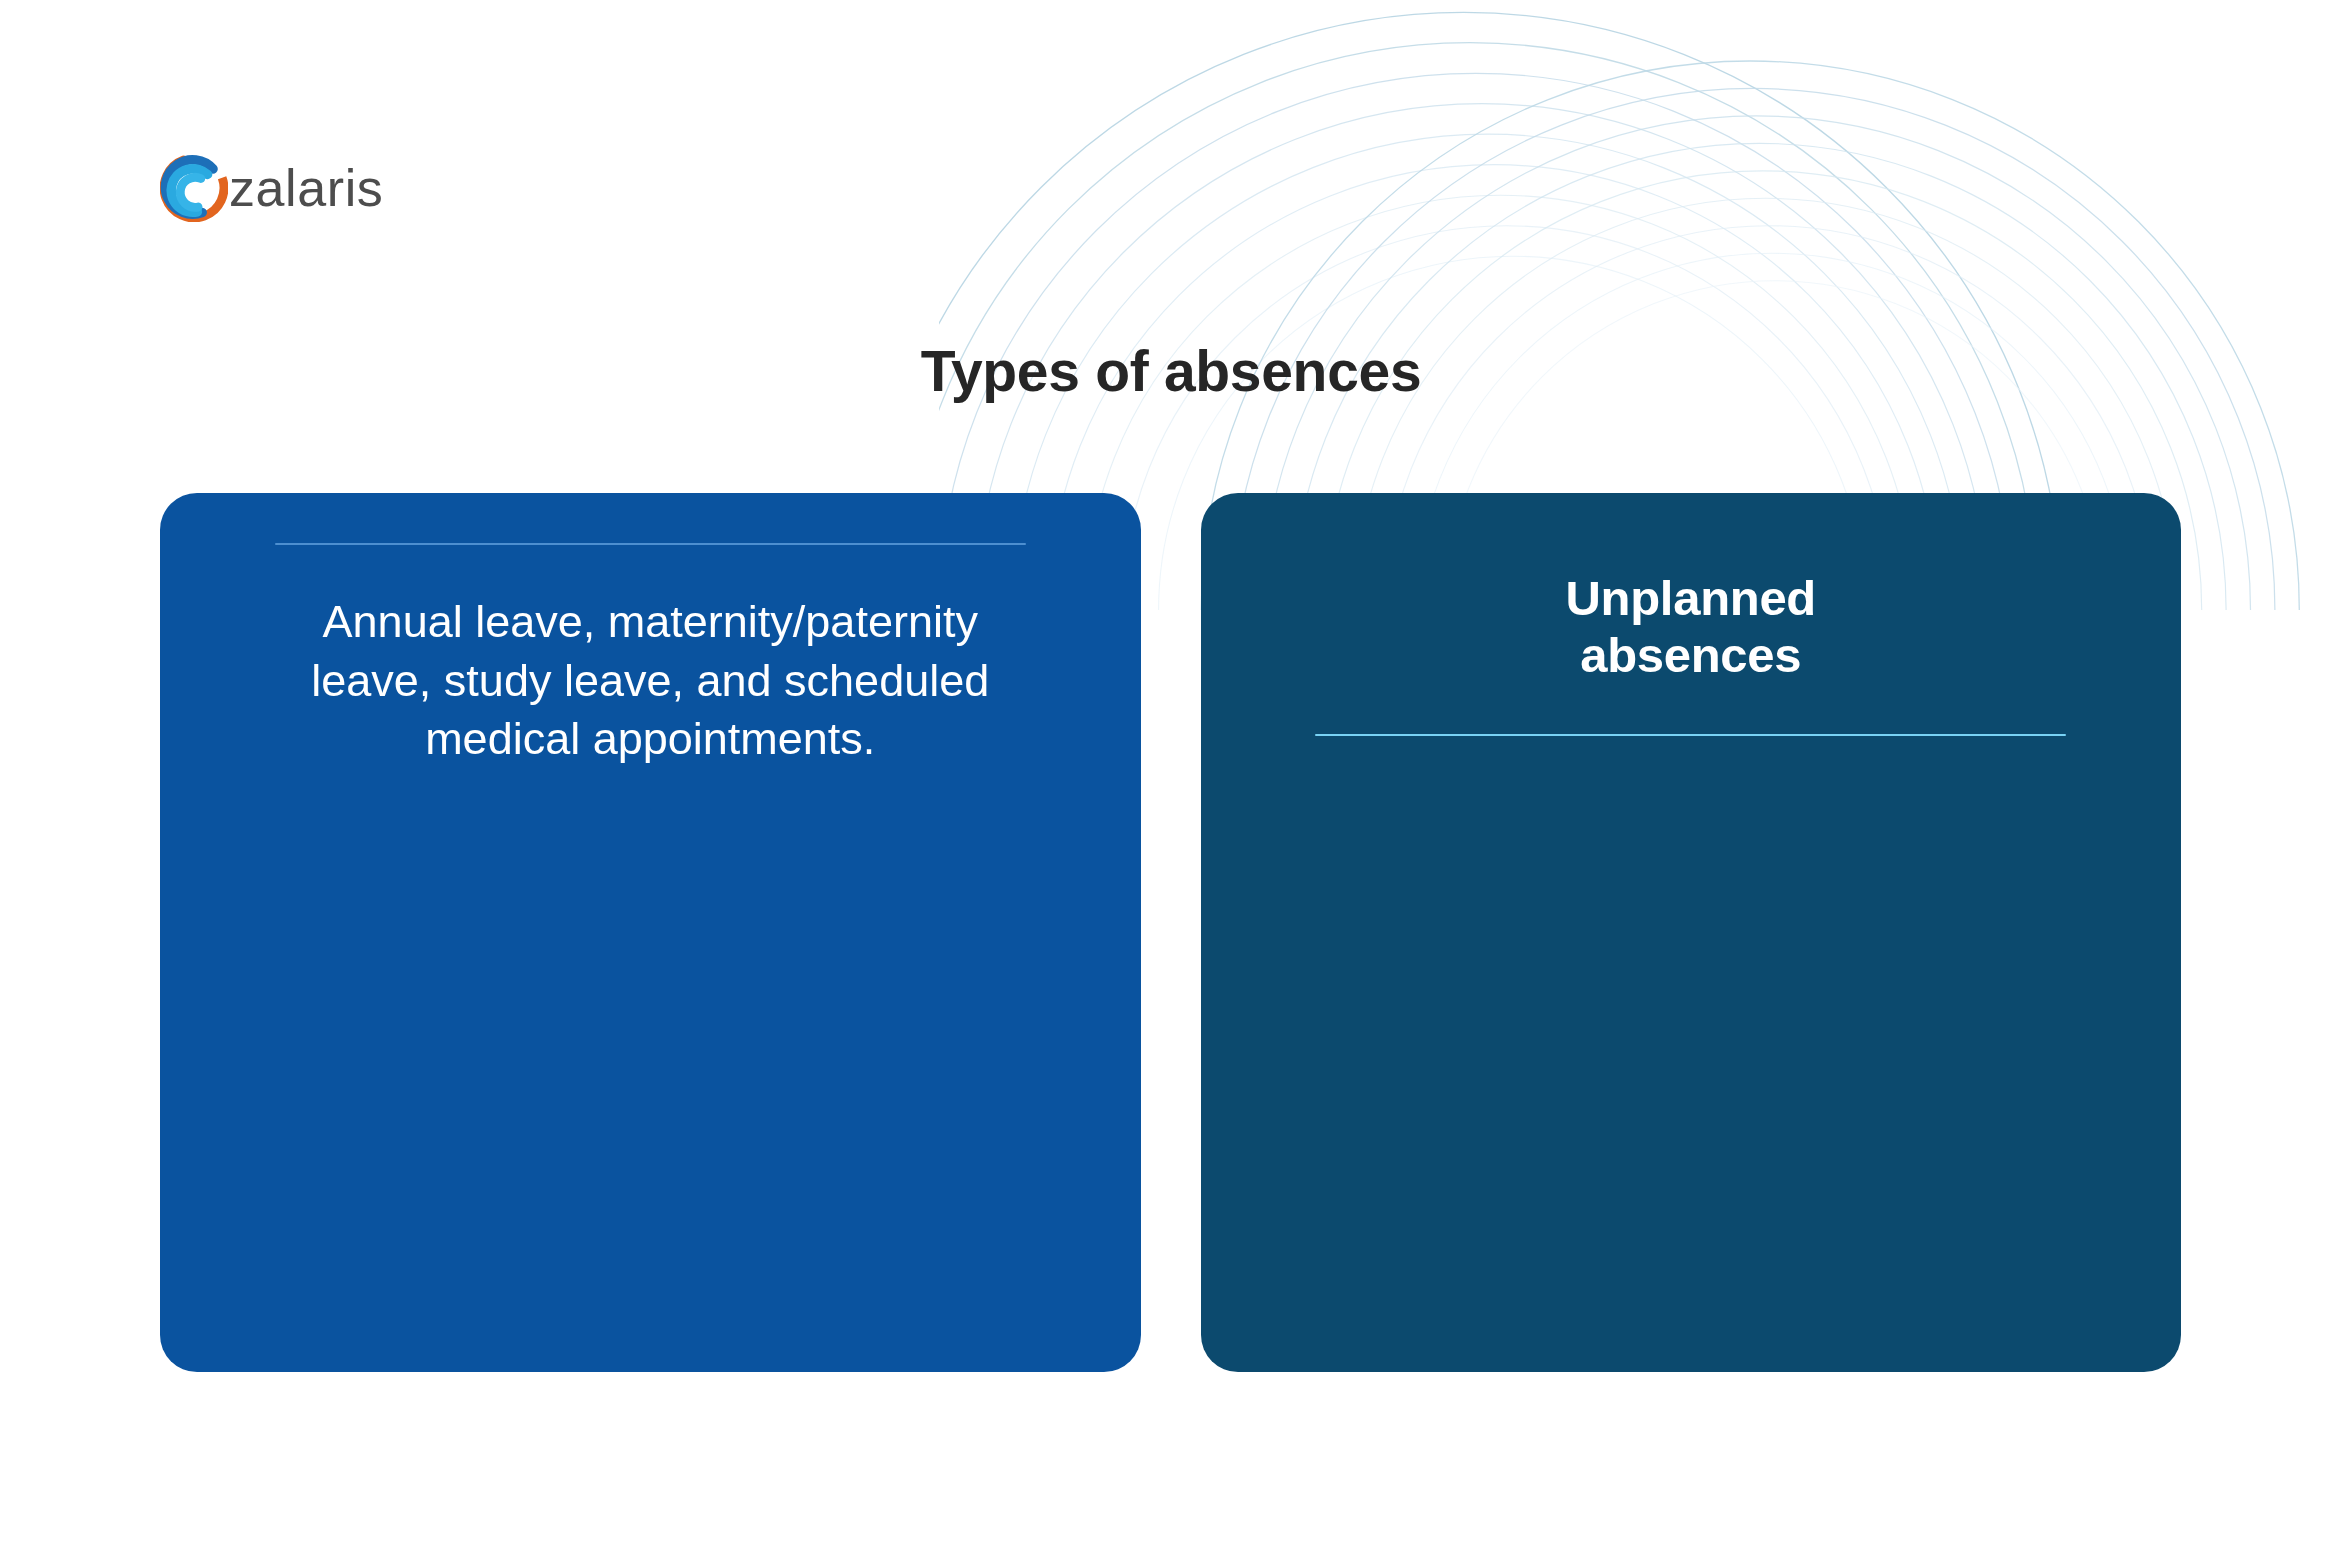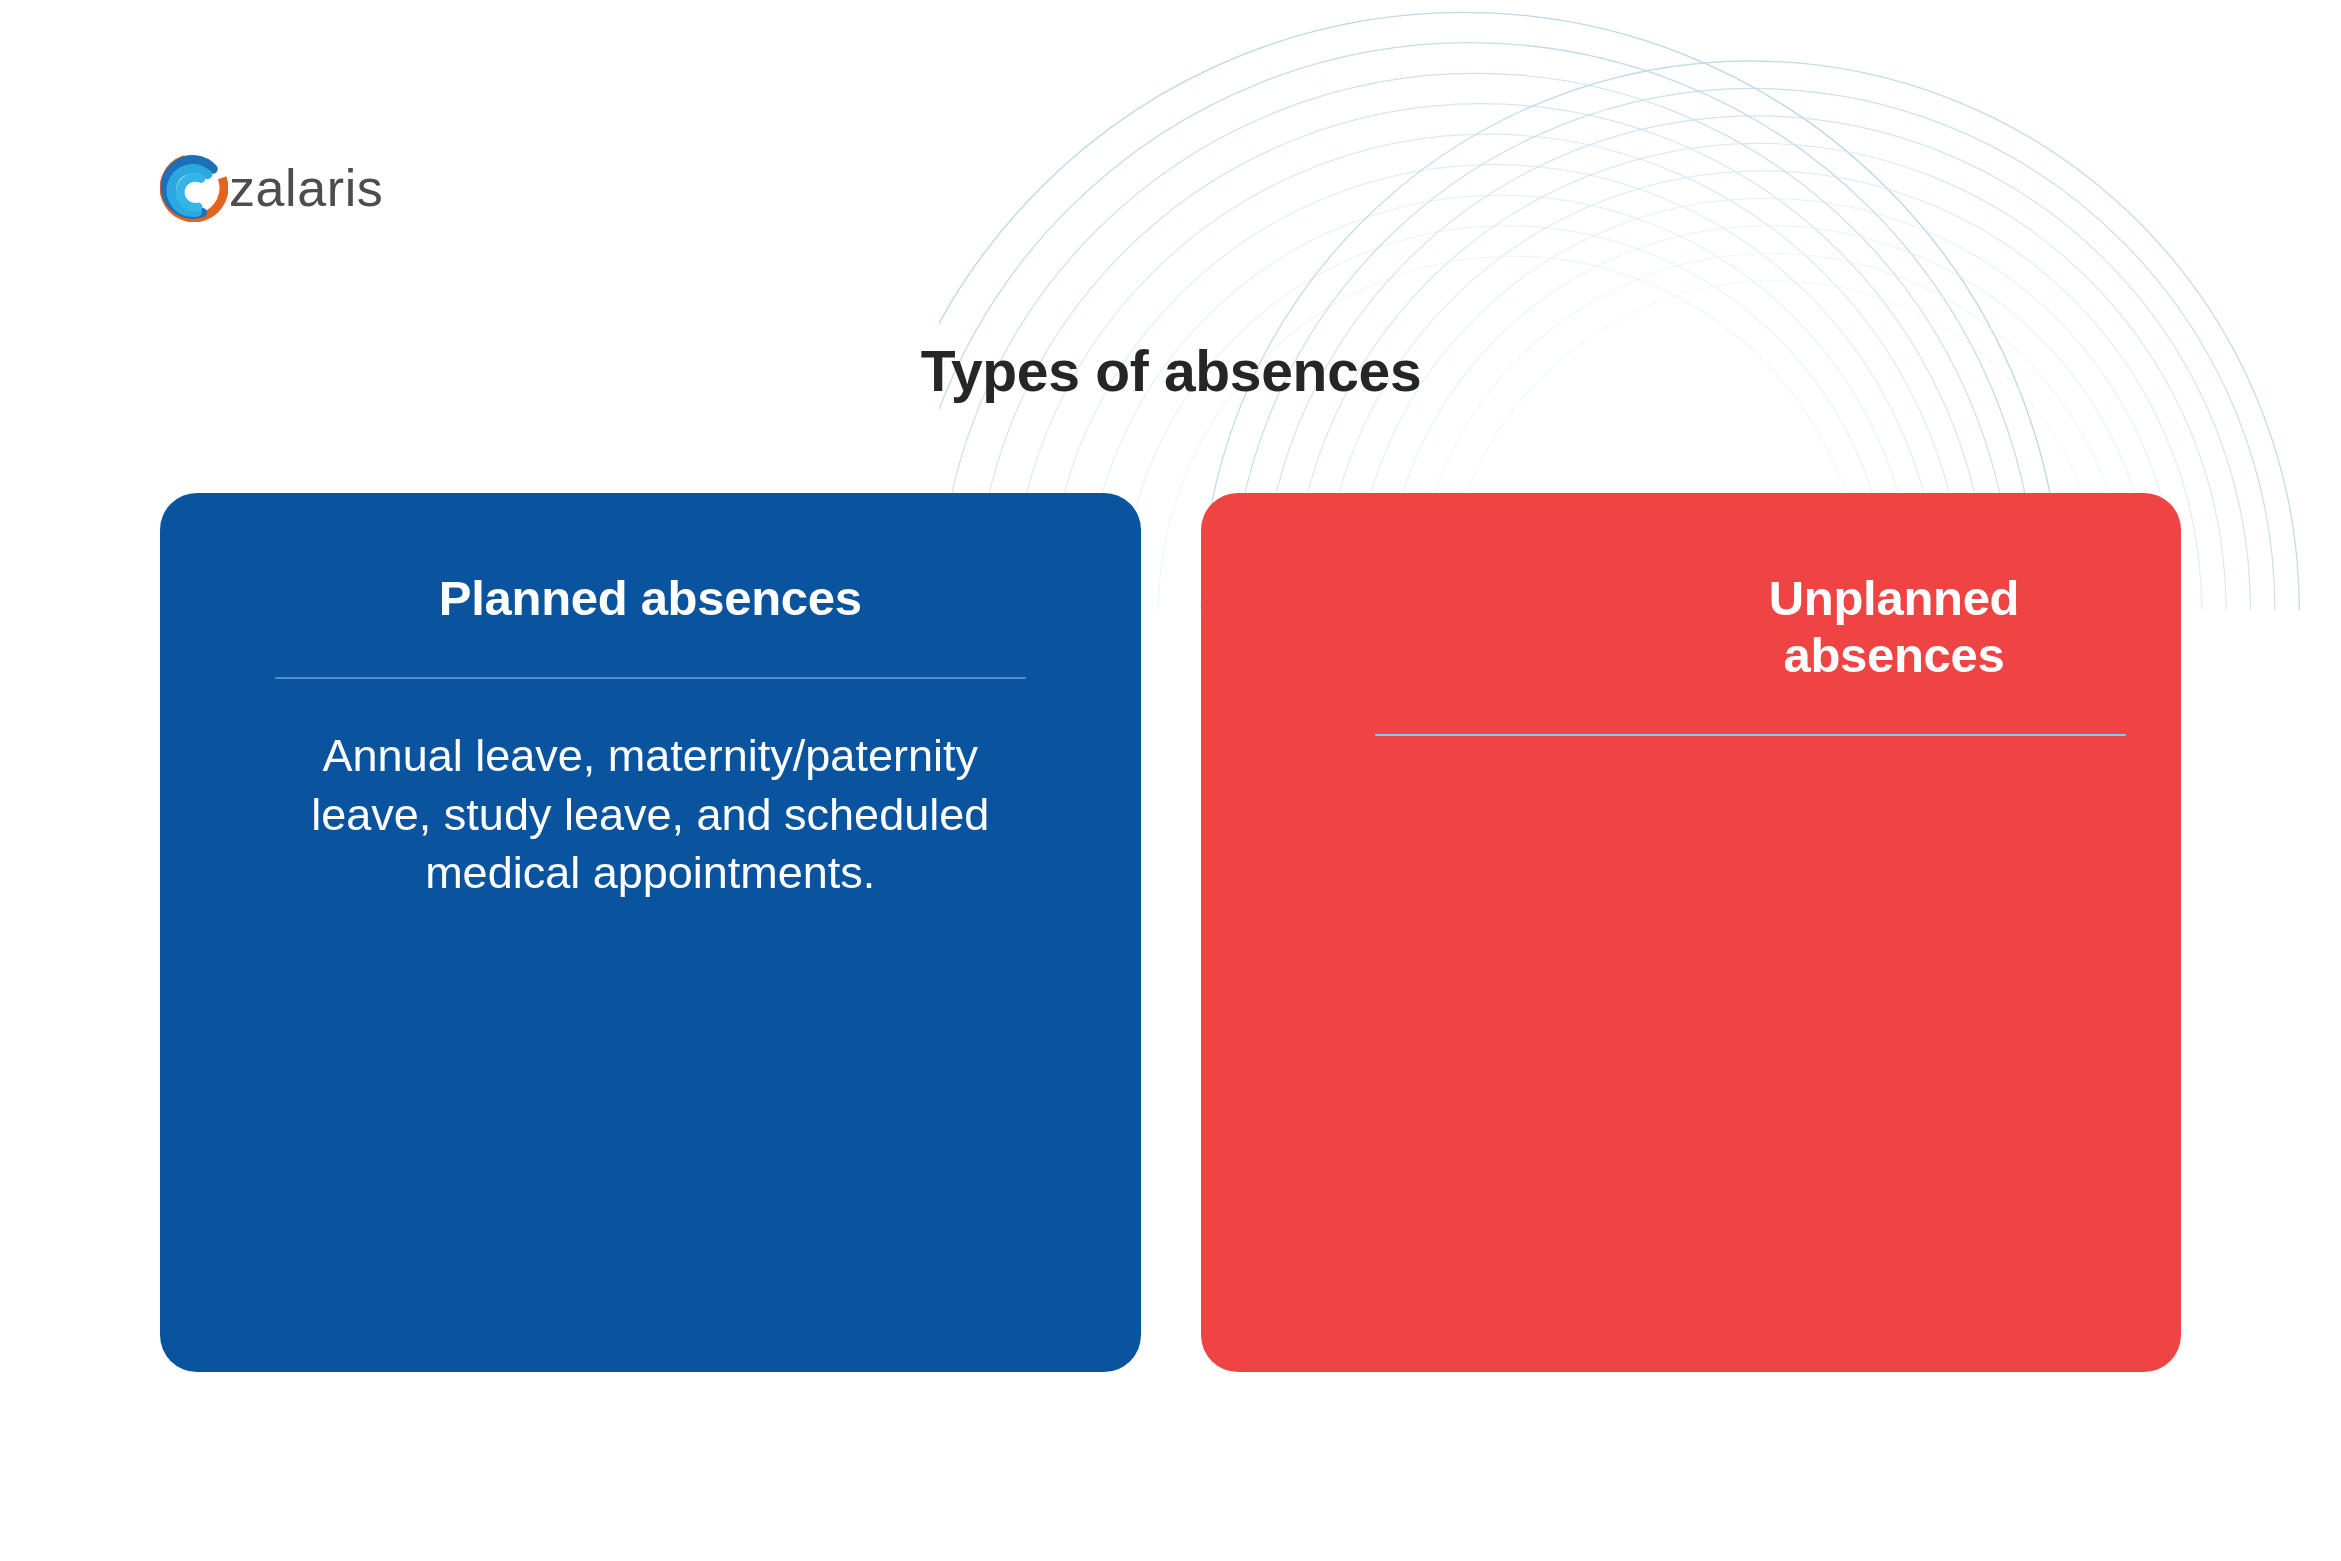--- a/index.html
+++ b/index.html
@@ -82,21 +82,21 @@
   .card {
     flex: 1 1 0;
     border-radius: 37px;
     display: flex;
     flex-direction: column;
     align-items: center;
     padding: 0 55px;
     box-sizing: border-box;
   }
   .card--planned   { background: #0a539f; }
-  .card--unplanned { background: #ef4444; align-items: flex-end; }
+  .card--unplanned { background: #0c4a6e; }
 
   .card-heading {
     margin-top: 77px;
     text-align: center;
     color: #ffffff;
     font-size: 49px;
     font-weight: bold;
     line-height: 1.16;
     letter-spacing: -0.3px;
     max-width: 464px;
@@ -196,21 +196,20 @@
     </svg>
   </span>
   <span class="logo-word">zalaris</span>
 </div>
 
 <h1 class="page-title">Types of absences</h1>
 
 <div class="cards">
 
   <section class="card card--planned">
-    <div class="card-heading">Planned absences</div>
     <div class="card-divider"></div>
     <p class="card-body">Annual leave, maternity/paternity leave, study leave, and scheduled medical appointments.</p>
   </section>
 
   <section class="card card--unplanned">
     <div class="card-heading">Unplanned absences</div>
     <div class="card-divider"></div>
   </section>
 
 </div>

